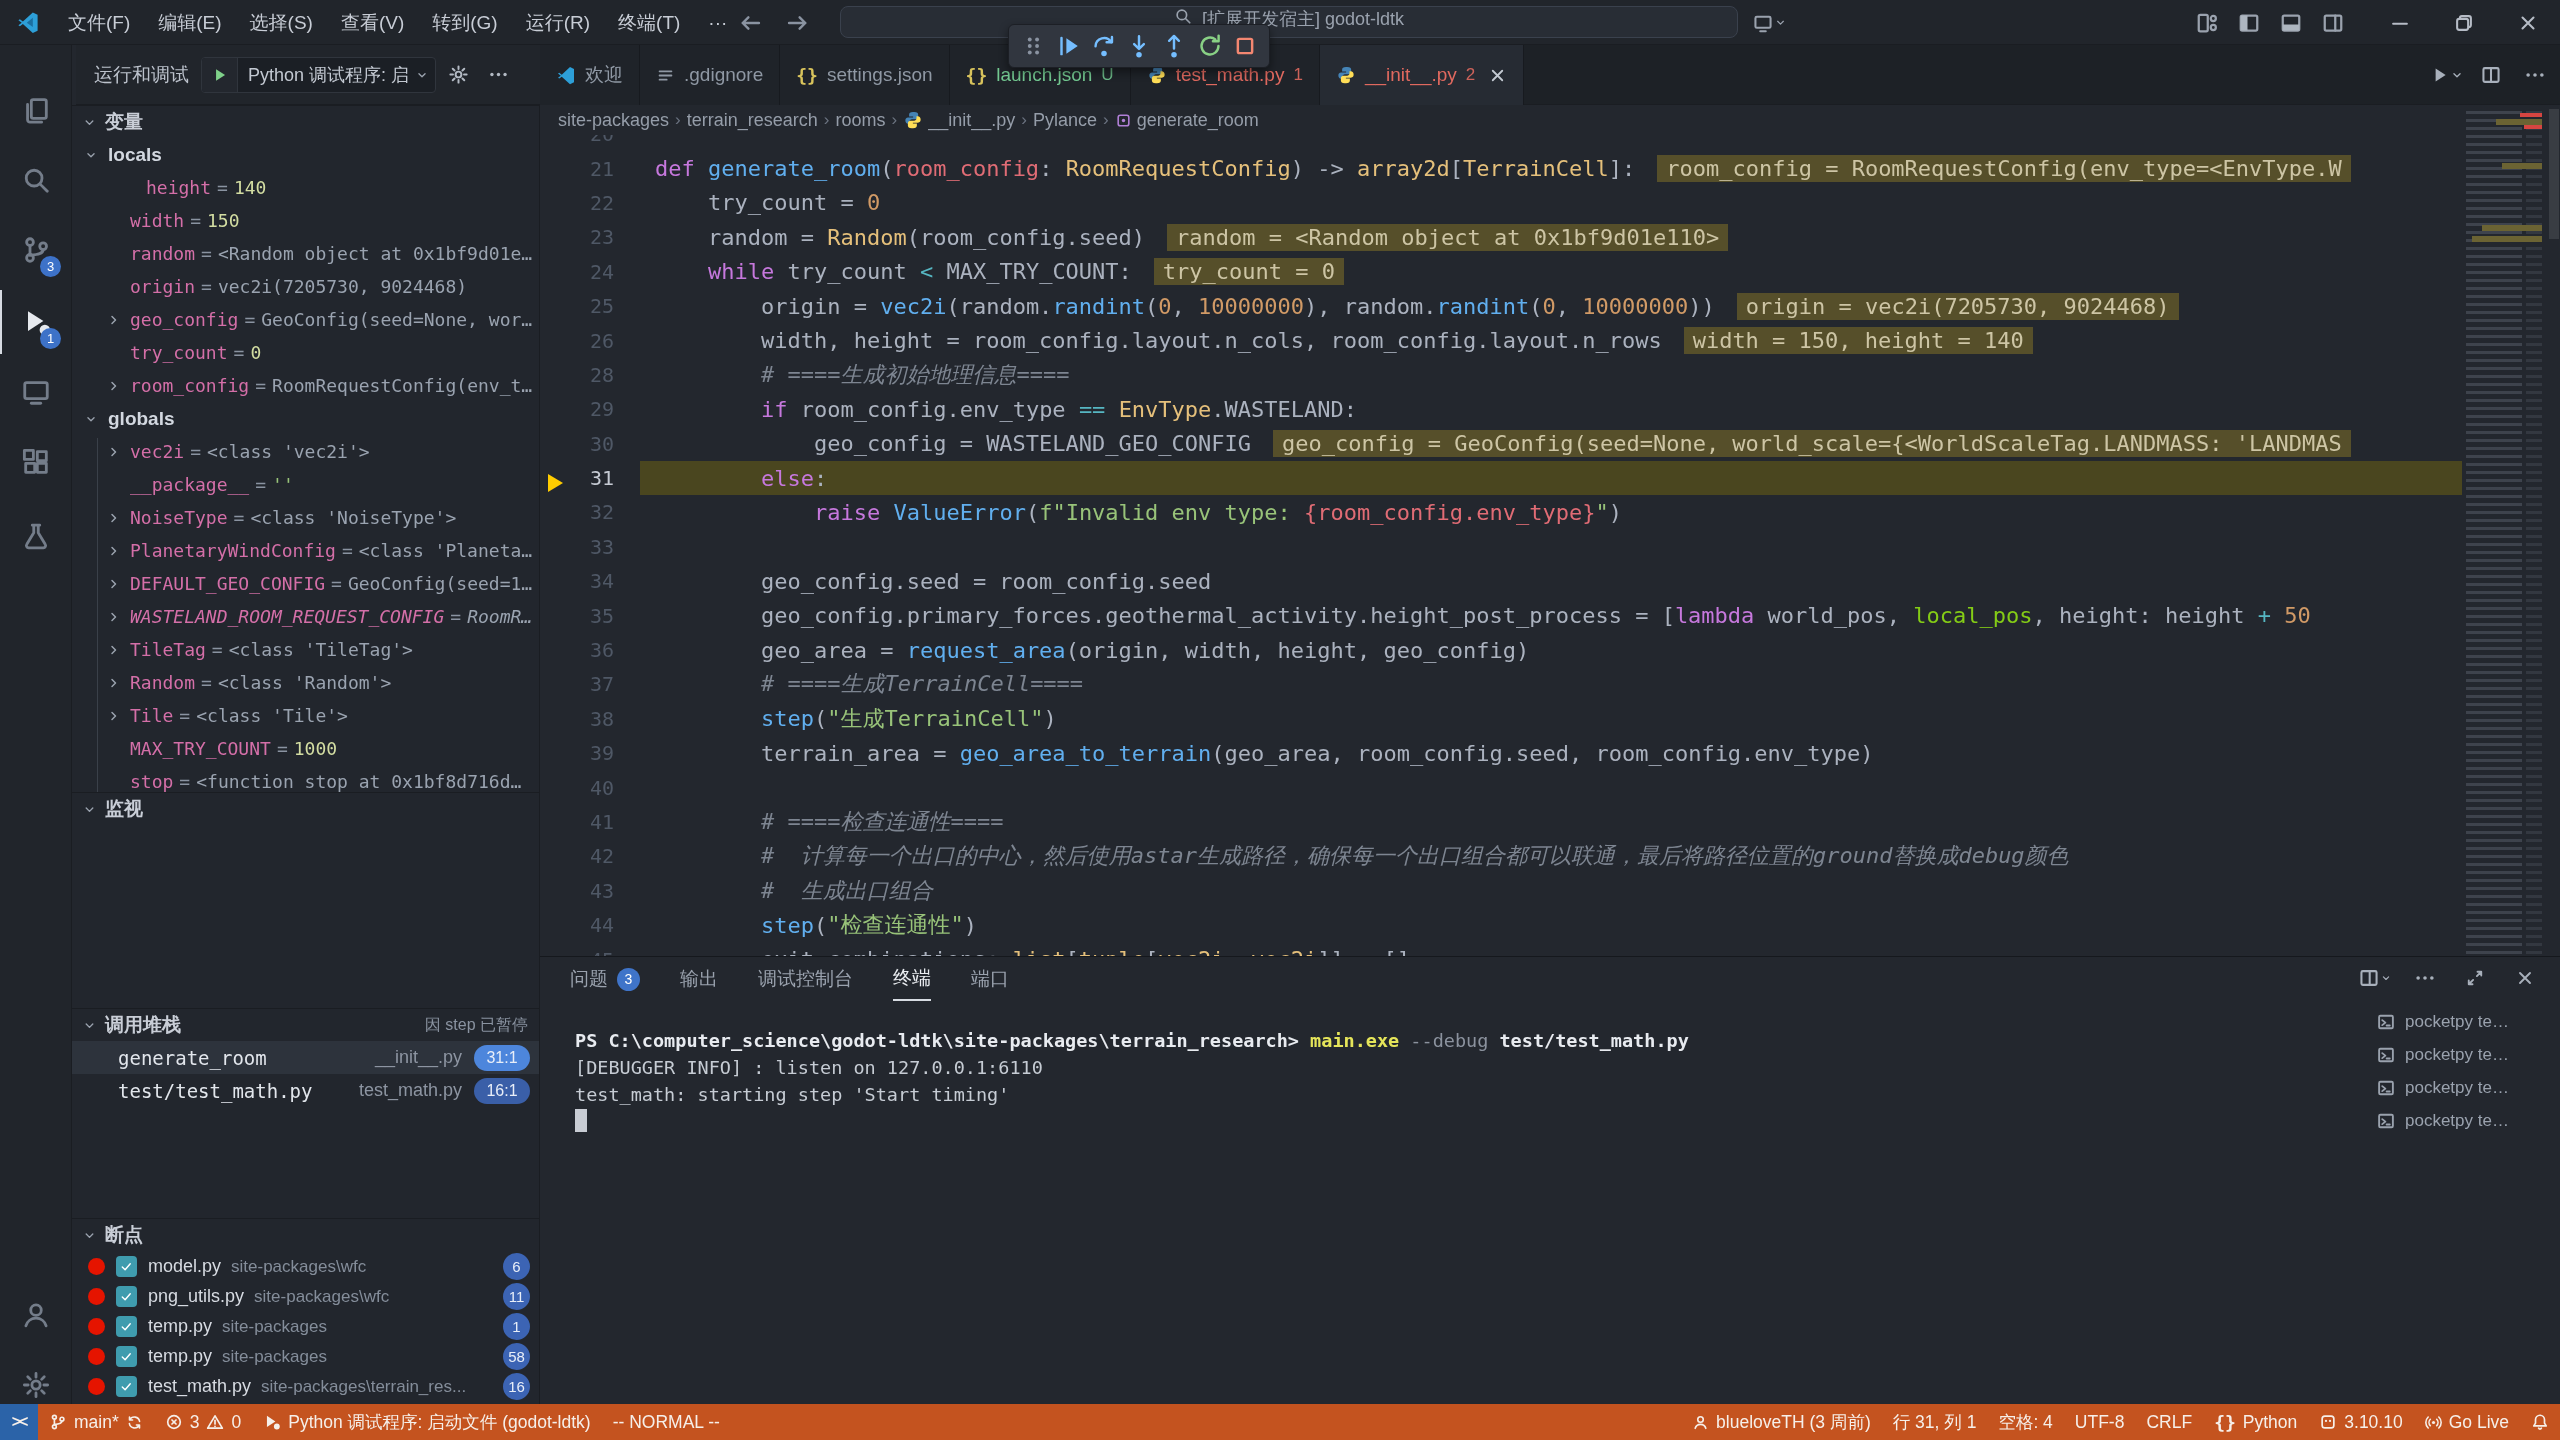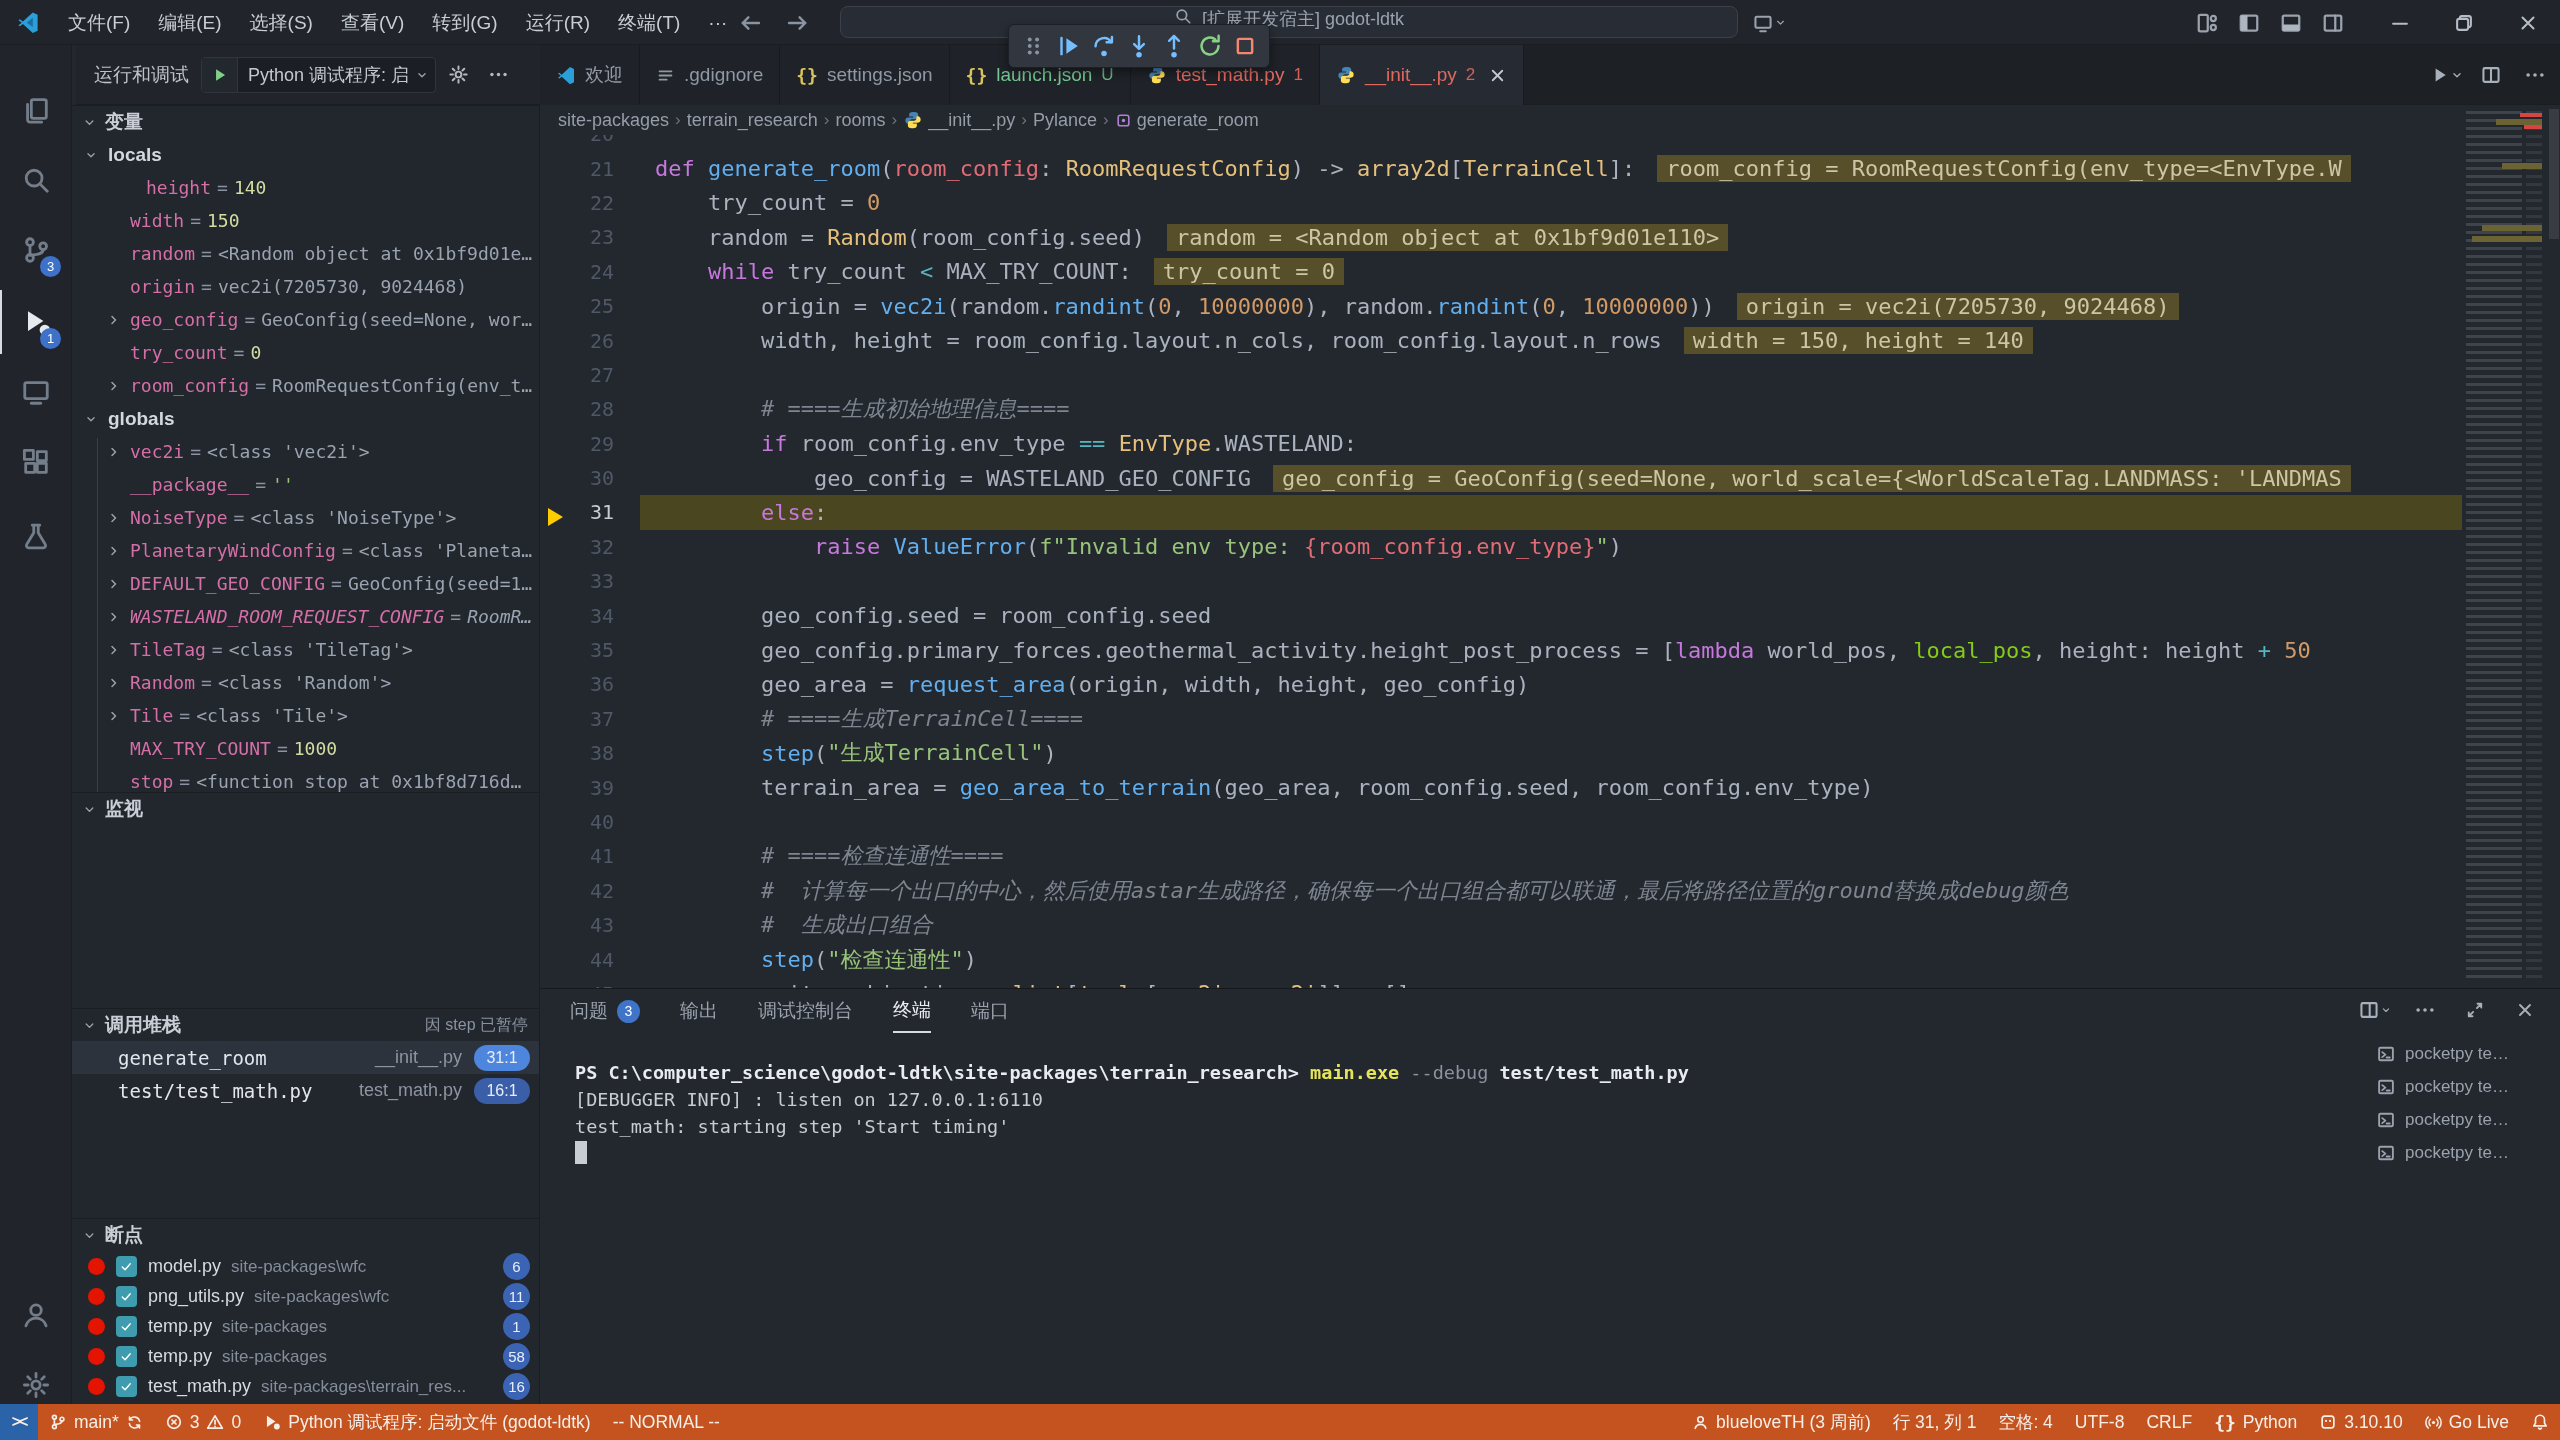--- a/index.html
+++ b/index.html
@@ -96,21 +96,21 @@
 
   
   #minimap{position:absolute;left:2462px;top:105px;width:86px;height:883px;background:#23272e}
   .mm-col{position:absolute;top:6px;bottom:6px;background:repeating-linear-gradient(180deg,rgba(170,180,200,.20) 0 3px,transparent 3px 8px)}
   .mm-mark{position:absolute;height:4px;background:#d64541}
   .mm-olive{position:absolute;height:6px;background:#6b6333}
   #scrollbar{position:absolute;left:2548px;top:105px;width:12px;height:883px}
   #scroll-thumb{position:absolute;left:1px;top:4px;width:10px;height:130px;background:rgba(255,255,255,.10)}
 
   
-  #panel{position:absolute;left:540px;top:988px;width:2020px;height:416px;background:#23272e;border-top:1px solid #15181d}
+  #panel{position:absolute;left:540px;top:956px;width:2020px;height:416px;background:#23272e;border-top:1px solid #15181d}
   #panel-tabs{position:absolute;left:30px;top:0;height:44px;display:flex;gap:40px;align-items:center}
   .ptab{font-size:19px;color:#9aa2ae;height:44px;display:flex;align-items:center;gap:9px}
   .ptab.active{color:#eaedf1;border-bottom:2px solid #d7dbe2}
   .pt-badge{min-width:23px;height:23px;border-radius:12px;background:#3f74c9;color:#fff;font-size:14px;display:flex;align-items:center;justify-content:center}
   #panel-actions{position:absolute;right:18px;top:4px;display:flex;gap:16px;color:#a8b0bb}
   .pa{width:34px;height:34px;display:flex;align-items:center;justify-content:center}
   #terminal{position:absolute;left:35px;top:70px;width:1760px;font-family:"DejaVu Sans Mono",monospace;font-size:18.5px;line-height:27px;color:#c6ccd4;white-space:pre}
   .tm-b{color:#e8ebf0;font-weight:700}
   .tm-y{color:#e5e55a;font-weight:700}
   .tm-d{color:#8b929e}
@@ -755,21 +755,20 @@
 
   <div id="code-clip">
     <div id="code-inner">
         <div class="crow"><span class="ln">20</span><span class="ctext"></span></div>
         <div class="crow"><span class="ln">21</span><span class="ctext"><span class="c-kw">def </span><span class="c-fn">generate_room</span><span class="c-pl">(</span><span class="c-var">room_config</span><span class="c-pl">: </span><span class="c-cls">RoomRequestConfig</span><span class="c-pl">) -&gt; </span><span class="c-cls">array2d</span><span class="c-pl">[</span><span class="c-cls">TerrainCell</span><span class="c-pl">]:</span><span class="inl">room_config = RoomRequestConfig(env_type=&lt;EnvType.W</span></span></div>
         <div class="crow"><span class="ln">22</span><span class="ctext"><span class="c-pl">    try_count = </span><span class="c-num">0</span></span></div>
         <div class="crow"><span class="ln">23</span><span class="ctext"><span class="c-pl">    random = </span><span class="c-cls">Random</span><span class="c-pl">(room_config.seed)</span><span class="inl">random = &lt;Random object at 0x1bf9d01e110&gt;</span></span></div>
         <div class="crow"><span class="ln">24</span><span class="ctext"><span class="c-pl">    </span><span class="c-kw">while</span><span class="c-pl"> try_count </span><span class="c-op">&lt;</span><span class="c-pl"> MAX_TRY_COUNT:</span><span class="inl">try_count = 0</span></span></div>
         <div class="crow"><span class="ln">25</span><span class="ctext"><span class="c-pl">        origin = </span><span class="c-fn">vec2i</span><span class="c-pl">(random.</span><span class="c-fn">randint</span><span class="c-pl">(</span><span class="c-num">0</span><span class="c-pl">, </span><span class="c-num">10000000</span><span class="c-pl">), random.</span><span class="c-fn">randint</span><span class="c-pl">(</span><span class="c-num">0</span><span class="c-pl">, </span><span class="c-num">10000000</span><span class="c-pl">))</span><span class="inl">origin = vec2i(7205730, 9024468)</span></span></div>
         <div class="crow"><span class="ln">26</span><span class="ctext"><span class="c-pl">        width, height = room_config.layout.n_cols, room_config.layout.n_rows</span><span class="inl">width = 150, height = 140</span></span></div>
-        <div class="crow"><span class="ln">27</span><span class="ctext"></span></div>
         <div class="crow"><span class="ln">28</span><span class="ctext"><span class="c-cmt">        # ====生成初始地理信息====</span></span></div>
         <div class="crow"><span class="ln">29</span><span class="ctext"><span class="c-pl">        </span><span class="c-kw">if</span><span class="c-pl"> room_config.env_type </span><span class="c-op">==</span><span class="c-pl"> </span><span class="c-cls">EnvType</span><span class="c-pl">.WASTELAND:</span></span></div>
         <div class="crow"><span class="ln">30</span><span class="ctext"><span class="c-pl">            geo_config = WASTELAND_GEO_CONFIG</span><span class="inl">geo_config = GeoConfig(seed=None, world_scale={&lt;WorldScaleTag.LANDMASS: 'LANDMAS</span></span></div>
         <div class="crow cur"><span class="ln">31<span class="cur-arrow"></span></span><span class="ctext"><span class="c-pl">        </span><span class="c-kw">else</span><span class="c-pl">:</span></span></div>
         <div class="crow"><span class="ln">32</span><span class="ctext"><span class="c-pl">            </span><span class="c-kw">raise</span><span class="c-pl"> </span><span class="c-fn">ValueError</span><span class="c-pl">(</span><span class="c-str">f"Invalid env type: </span><span class="c-var">{room_config.env_type}</span><span class="c-str">"</span><span class="c-pl">)</span></span></div>
         <div class="crow"><span class="ln">33</span><span class="ctext"></span></div>
         <div class="crow"><span class="ln">34</span><span class="ctext"><span class="c-pl">        geo_config.seed = room_config.seed</span></span></div>
         <div class="crow"><span class="ln">35</span><span class="ctext"><span class="c-pl">        geo_config.primary_forces.geothermal_activity.height_post_process = [</span><span class="c-kw">lambda</span><span class="c-pl"> world_pos, </span><span class="c-par">local_pos</span><span class="c-pl">, height: height </span><span class="c-op">+</span><span class="c-pl"> </span><span class="c-num">50</span></span></div>
         <div class="crow"><span class="ln">36</span><span class="ctext"><span class="c-pl">        geo_area = </span><span class="c-fn">request_area</span><span class="c-pl">(origin, width, height, geo_config)</span></span></div>
         <div class="crow"><span class="ln">37</span><span class="ctext"><span class="c-cmt">        # ====生成TerrainCell====</span></span></div>

